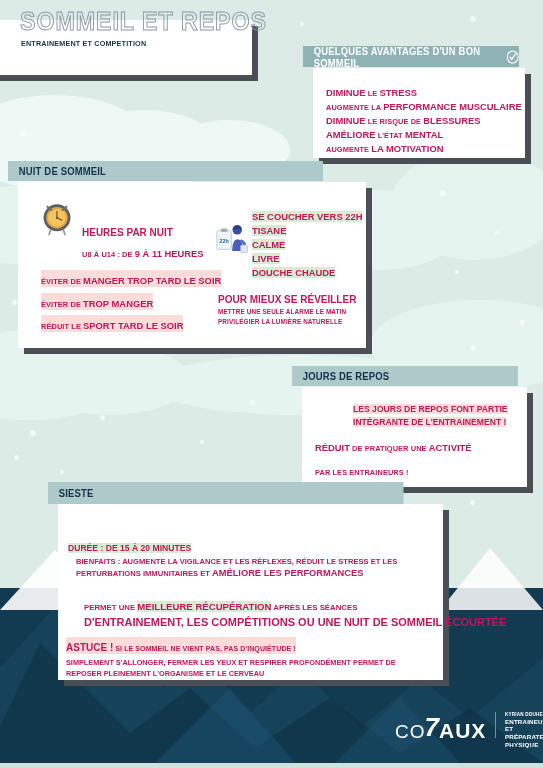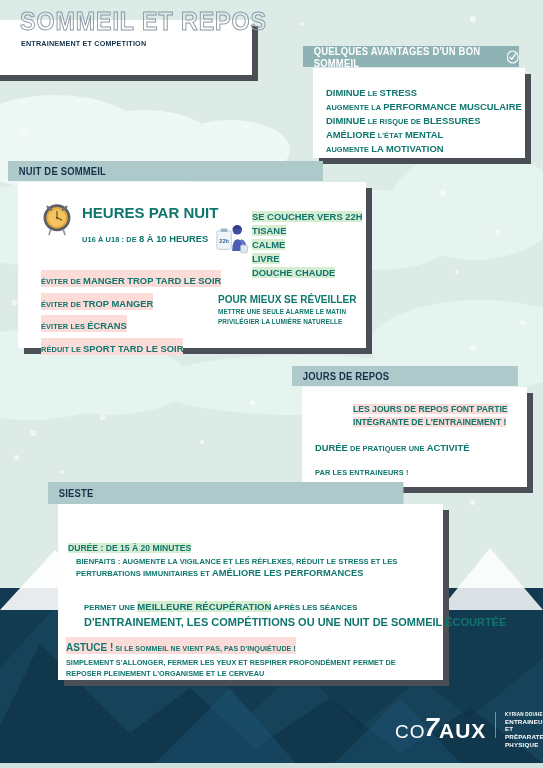--- a/index.html
+++ b/index.html
@@ -55,21 +55,21 @@
     text-shadow:0 0 0 transparent;
     transform:scaleX(.93); transform-origin:left top;
     font-family:"Liberation Sans", sans-serif;
   }
   .sub-title {
     position:absolute; left:21px; top:39px;
     font-size:8px; font-weight:bold; color:#16324a; letter-spacing:.2px;
     transform:scaleX(.9); transform-origin:left top;
   }
 
-  .txt { position:absolute; color:#0f766e; }
+  .txt { position:absolute; color:#be185d; }
   .ln { display:block; white-space:nowrap; line-height:1.5; }
   .sm { font-size:7.4px; font-weight:bold; letter-spacing:.1px; }
   .md { font-size:8.6px; font-weight:bold; }
   .lg { font-size:9.4px; font-weight:bold; }
 
   .mark-green { background:#d7edd2; }
   .mark-red   { background:#fbdcd8; }
 
   
   .clock-ic { position:absolute; width:38px; height:38px; }
@@ -184,21 +184,24 @@
     <path d="M24 25 L24 17" stroke="#7a5a1c" stroke-width="1.6" stroke-linecap="round"></path>
     <path d="M24 25 L30 28" stroke="#7a5a1c" stroke-width="1.6" stroke-linecap="round"></path>
     <circle cx="24" cy="25" r="1.4" fill="#6b4c14"></circle>
     <path d="M12 11 L17 15" stroke="#6d7076" stroke-width="2.6" stroke-linecap="round"></path>
     <path d="M36 11 L31 15" stroke="#6d7076" stroke-width="2.6" stroke-linecap="round"></path>
     <path d="M16 40 L14 46" stroke="#8d9096" stroke-width="2" stroke-linecap="round"></path>
     <path d="M32 40 L34 46" stroke="#8d9096" stroke-width="2" stroke-linecap="round"></path>
   </svg>
 
   <div class="txt" style="left:82px; top:202px;">
-    <span class="ln" style="font-size:15px; font-weight:bold;">HEURES PAR NUIT</span>
+    <span class="ln" style="font-size:10px; font-weight:bold;margin-top:23px;">HEURES PAR NUIT</span>
+    <span class="ln">
+      <span class="sm">U8 À U14 : DE </span><b class="lg">9 À 11 HEURES</b>
+    </span>
     <span class="ln">
       <span class="sm">U16 À U18 : DE </span><b class="lg">8 À 10 HEURES</b>
     </span>
   </div>
 
   <svg class="person-ic" style="left:216px; top:222px;" viewBox="0 0 40 42">
     <rect x="1" y="10" width="17" height="22" rx="2" fill="#eef4f8" stroke="#b8c6d0" stroke-width="1"></rect>
     <rect x="5.5" y="7.5" width="8" height="4" rx="1.4" fill="#9fb4c2"></rect>
     <text x="9.5" y="24" font-size="6.5" font-family="Liberation Sans, sans-serif" fill="#2f5f95" text-anchor="middle" font-weight="bold">22h</text>
     <circle cx="25" cy="9" r="5.6" fill="#3e4fa0"></circle>
@@ -212,40 +215,39 @@
     <span class="ln lg"><b class="mark-green">SE COUCHER VERS 22H</b></span>
     <span class="ln lg"><b class="mark-green">TISANE</b></span>
     <span class="ln lg"><b class="mark-green">CALME</b></span>
     <span class="ln lg"><b class="mark-green">LIVRE</b></span>
     <span class="ln lg"><b class="mark-green">DOUCHE CHAUDE</b></span>
   </div>
 
   <div class="txt" style="left:41px; top:268px;">
     <span class="ln" style="line-height:1.42;"><span class="mark-red"><span class="sm">ÉVITER DE </span><b class="lg">MANGER TROP TARD LE SOIR</b></span></span>
     <span class="ln" style="line-height:1.42;"><span class="mark-red"><span class="sm">ÉVITER DE </span><b class="lg">TROP MANGER</b></span></span>
-    <span class="ln" style="line-height:1.42;"><span class="mark-red"><span class="sm">ÉVITER LES </span><b class="lg">ÉCRANS</b></span></span>
     <span class="ln" style="line-height:1.42;"><span class="mark-red"><span class="sm">RÉDUIT LE </span><b class="lg">SPORT TARD LE SOIR</b></span></span>
   </div>
 
   <div class="txt" style="left:218px; top:292px;">
     <span class="ln" style="font-size:10px; font-weight:bold;">POUR MIEUX SE RÉVEILLER</span>
     <span class="ln sm" style="font-size:6.4px;">METTRE UNE SEULE ALARME LE MATIN</span>
     <span class="ln sm" style="font-size:6.4px;">PRIVILÉGIER LA LUMIÈRE NATURELLE</span>
   </div>
 
   <div class="hdrbar" style="left:292px; top:366px; width:251px; height:20px;">
     <span>JOURS DE REPOS</span>
   </div>
   <div class="card" style="left:302px; top:387px; width:225px; height:100px;"></div>
   <div class="txt" style="left:353px; top:403px;">
     <span class="ln md"><b class="mark-red">LES JOURS DE REPOS FONT PARTIE</b></span>
     <span class="ln md"><b class="mark-red">INTÉGRANTE DE L'ENTRAINEMENT !</b></span>
   </div>
   <div class="txt" style="left:315px; top:434px; line-height:1.5;">
-    <span class="ln"><b class="lg">DURÉE</b><span class="sm"> DE PRATIQUER UNE </span><b class="lg">ACTIVITÉ</b></span>
+    <span class="ln"><b class="lg">RÉDUIT</b><span class="sm"> DE PRATIQUER UNE </span><b class="lg">ACTIVITÉ</b></span>
     <span class="ln"><span class="sm">PAR LES ENTRAINEURS !</span></span>
   </div>
 
   <div class="hdrbar" style="left:48px; top:482px; width:395px; height:22px;">
     <span>SIESTE</span>
   </div>
   <div class="card" style="left:58px; top:504px; width:385px; height:176px;"></div>
 
   <div class="txt" style="left:68px; top:542px;">
     <span class="ln md"><b class="mark-green">DURÉE : DE 15 À 20 MINUTES</b></span>

